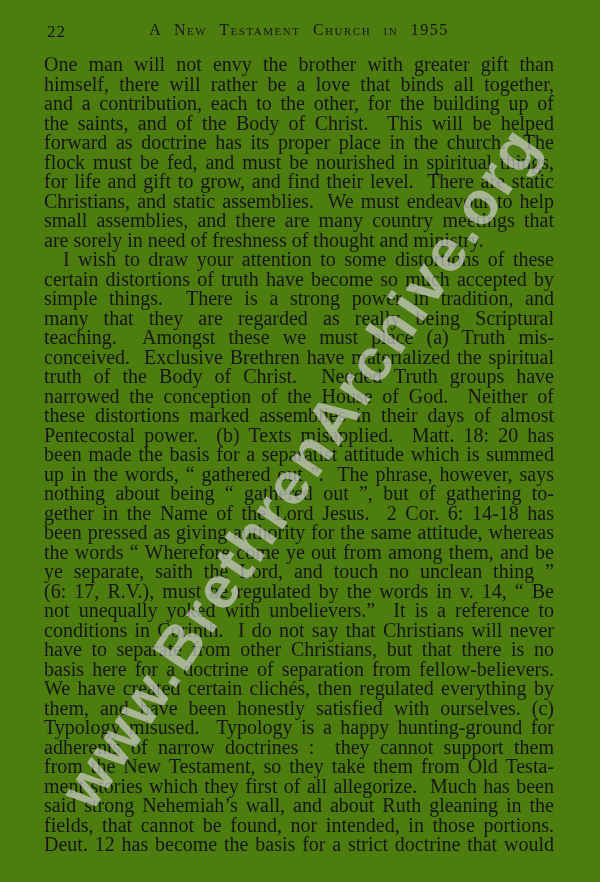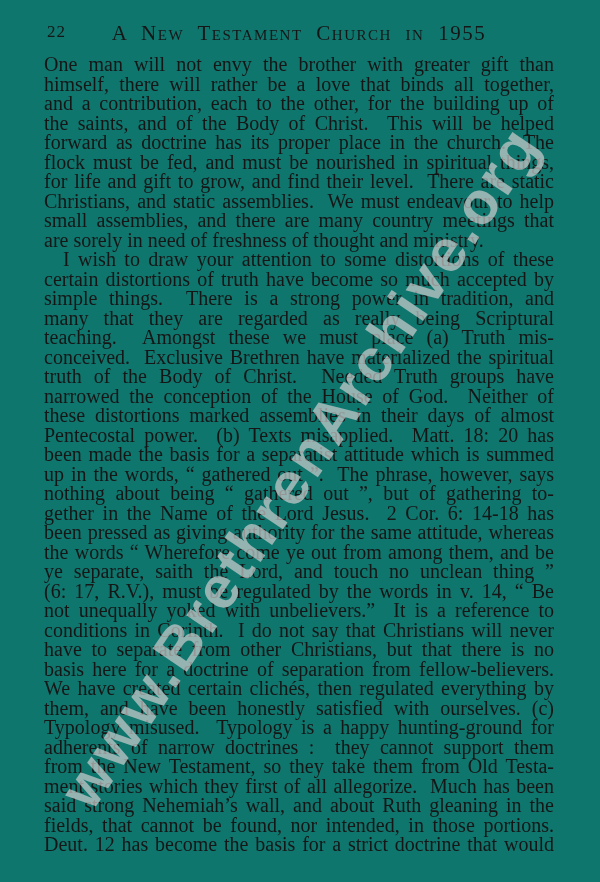--- a/index.html
+++ b/index.html
@@ -4,21 +4,21 @@
 <style>
   html, body {
     margin: 0;
     padding: 0;
     background: #fbfbf9;
   }
   .page {
     position: relative;
     width: 600px;
     height: 882px;
-    background: #0f766e;
+    background: #4d7c0f;
     overflow: hidden;
     font-family: "Liberation Serif", "DejaVu Serif", serif;
     color: #161616;
   }
   .header {
     position: absolute;
     top: 21px;
     left: 44px;
     right: 46px;
     height: 22px;
@@ -27,21 +27,21 @@
     position: absolute;
     left: 3px;
     top: 1px;
     font-size: 17px;
     letter-spacing: 1px;
   }
   .title {
     display: block;
     text-align: center;
     font-variant: small-caps;
-    font-size: 21px;
+    font-size: 16px;
     letter-spacing: 1.5px;
     word-spacing: 7px;
   }
   .body-text {
     position: absolute;
     top: 55px;
     left: 44px;
     width: 510px;
   }
   .line {

